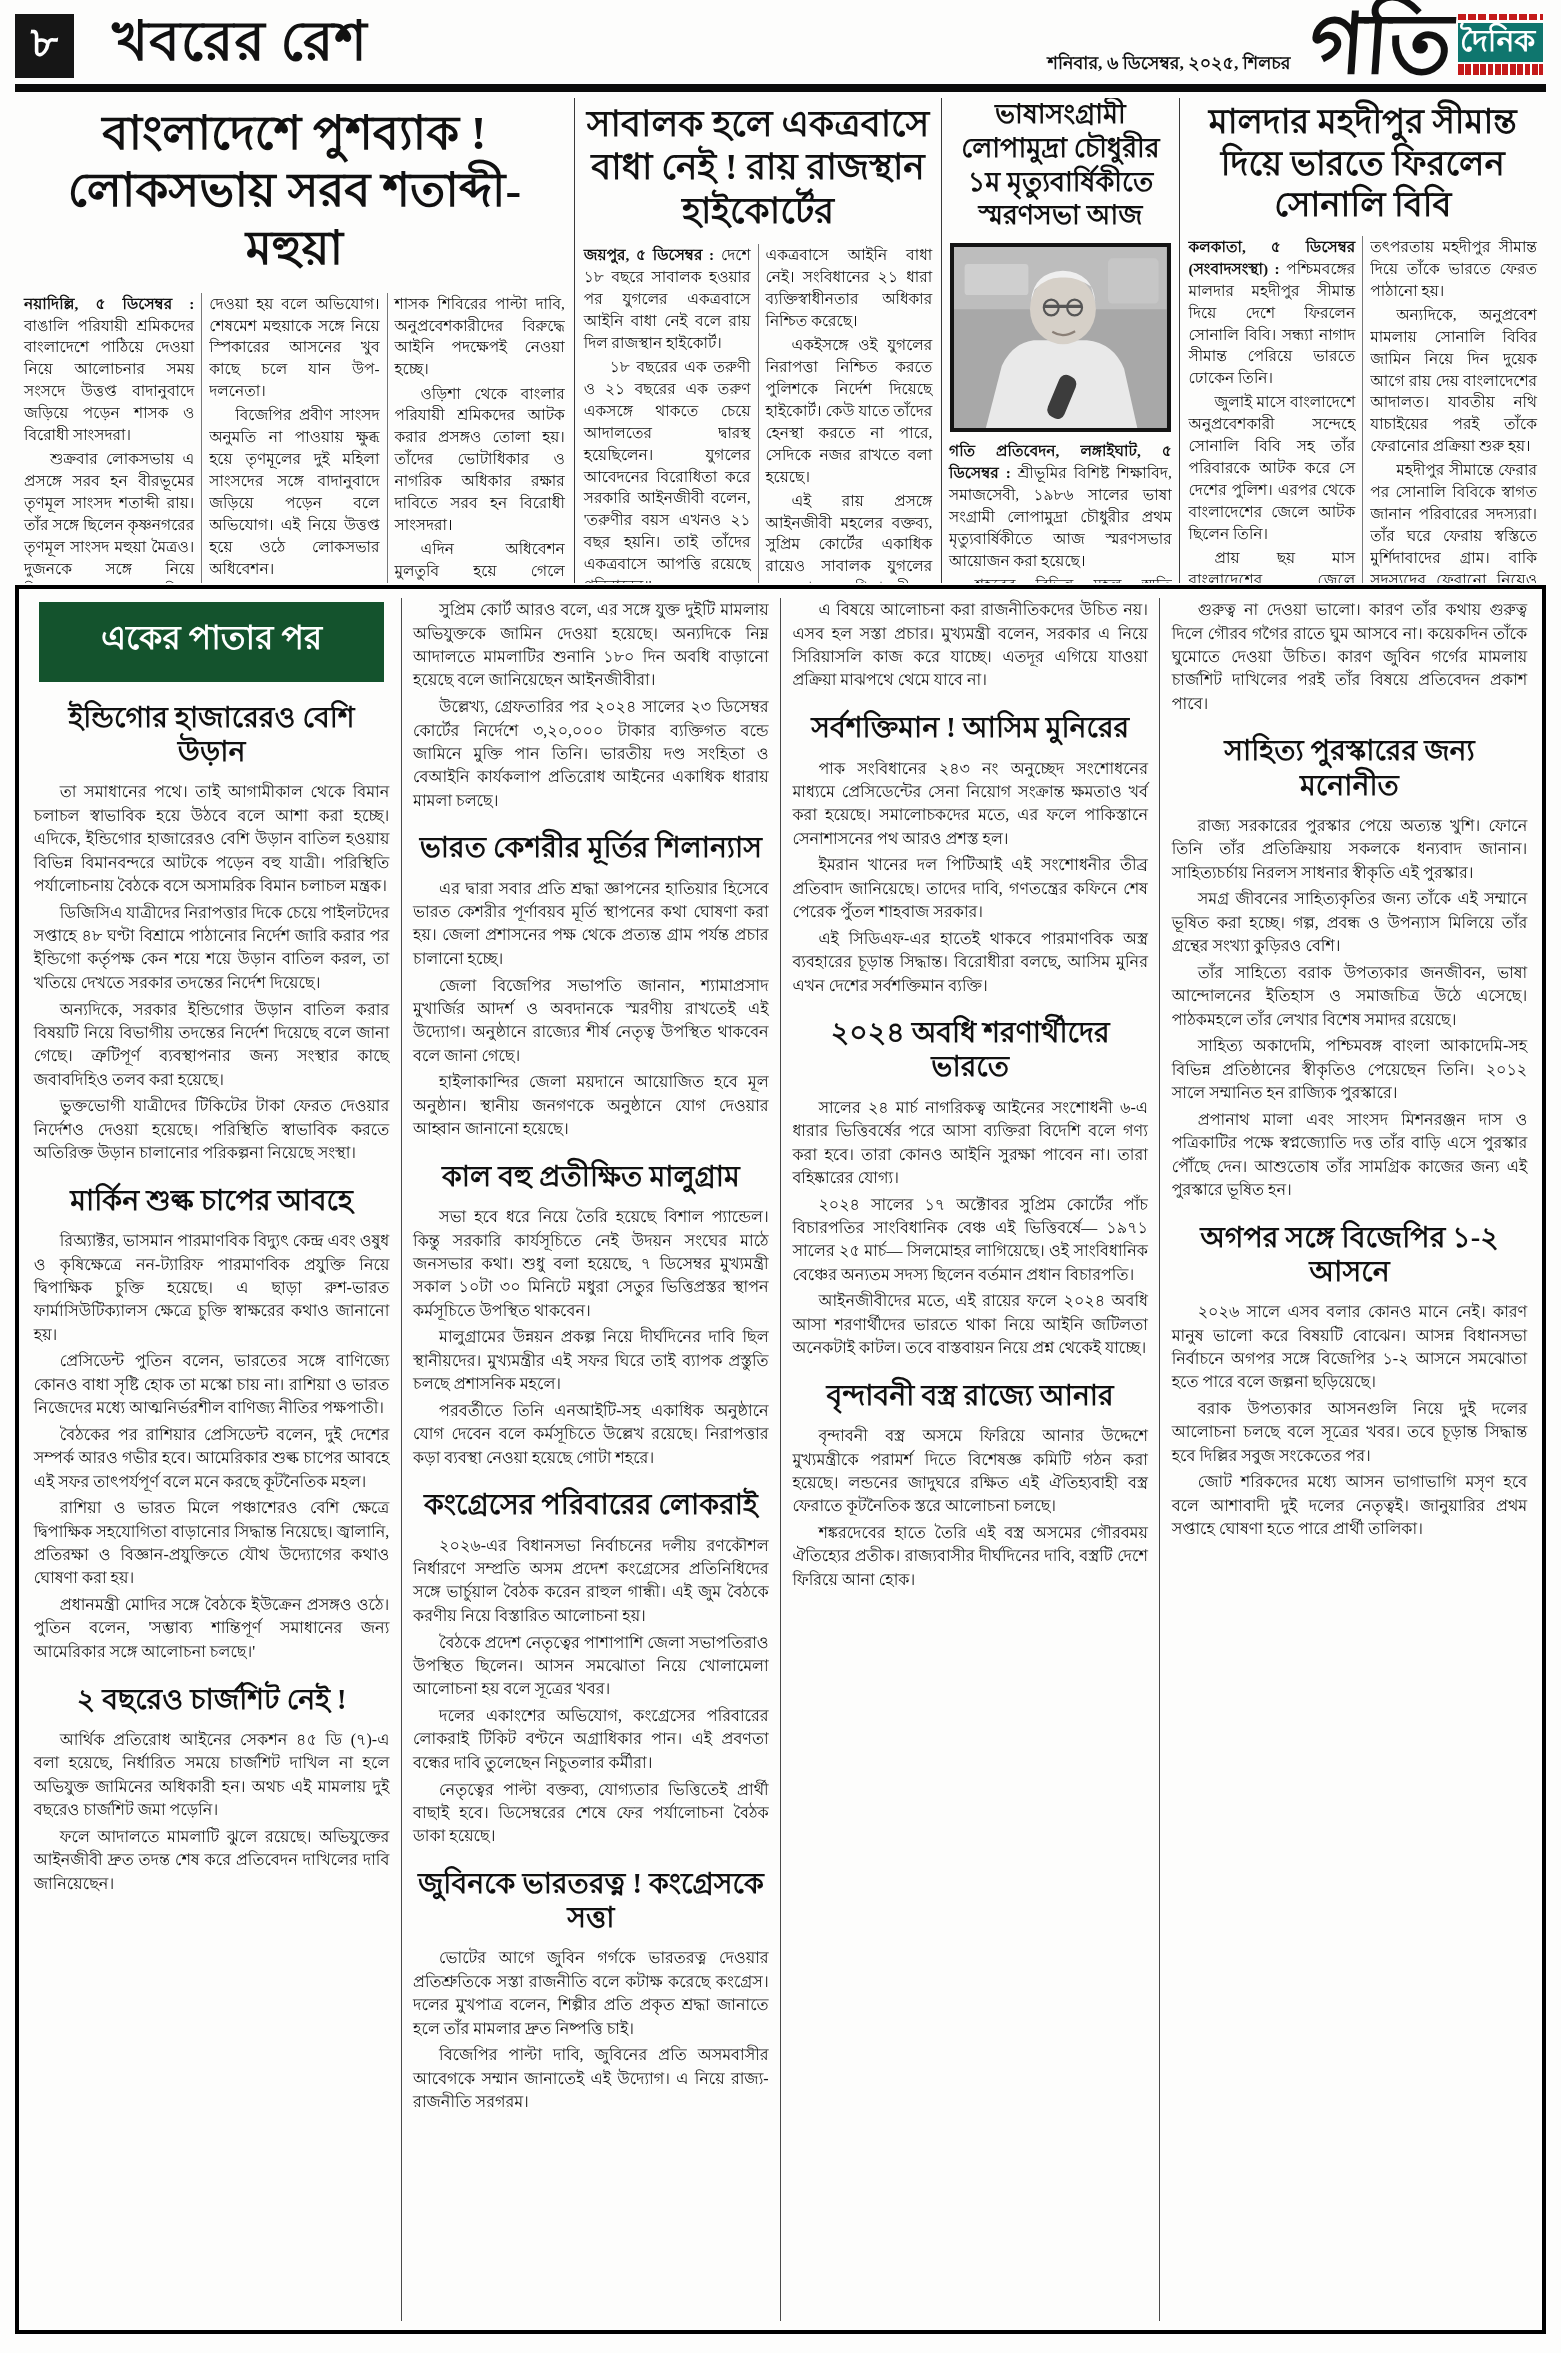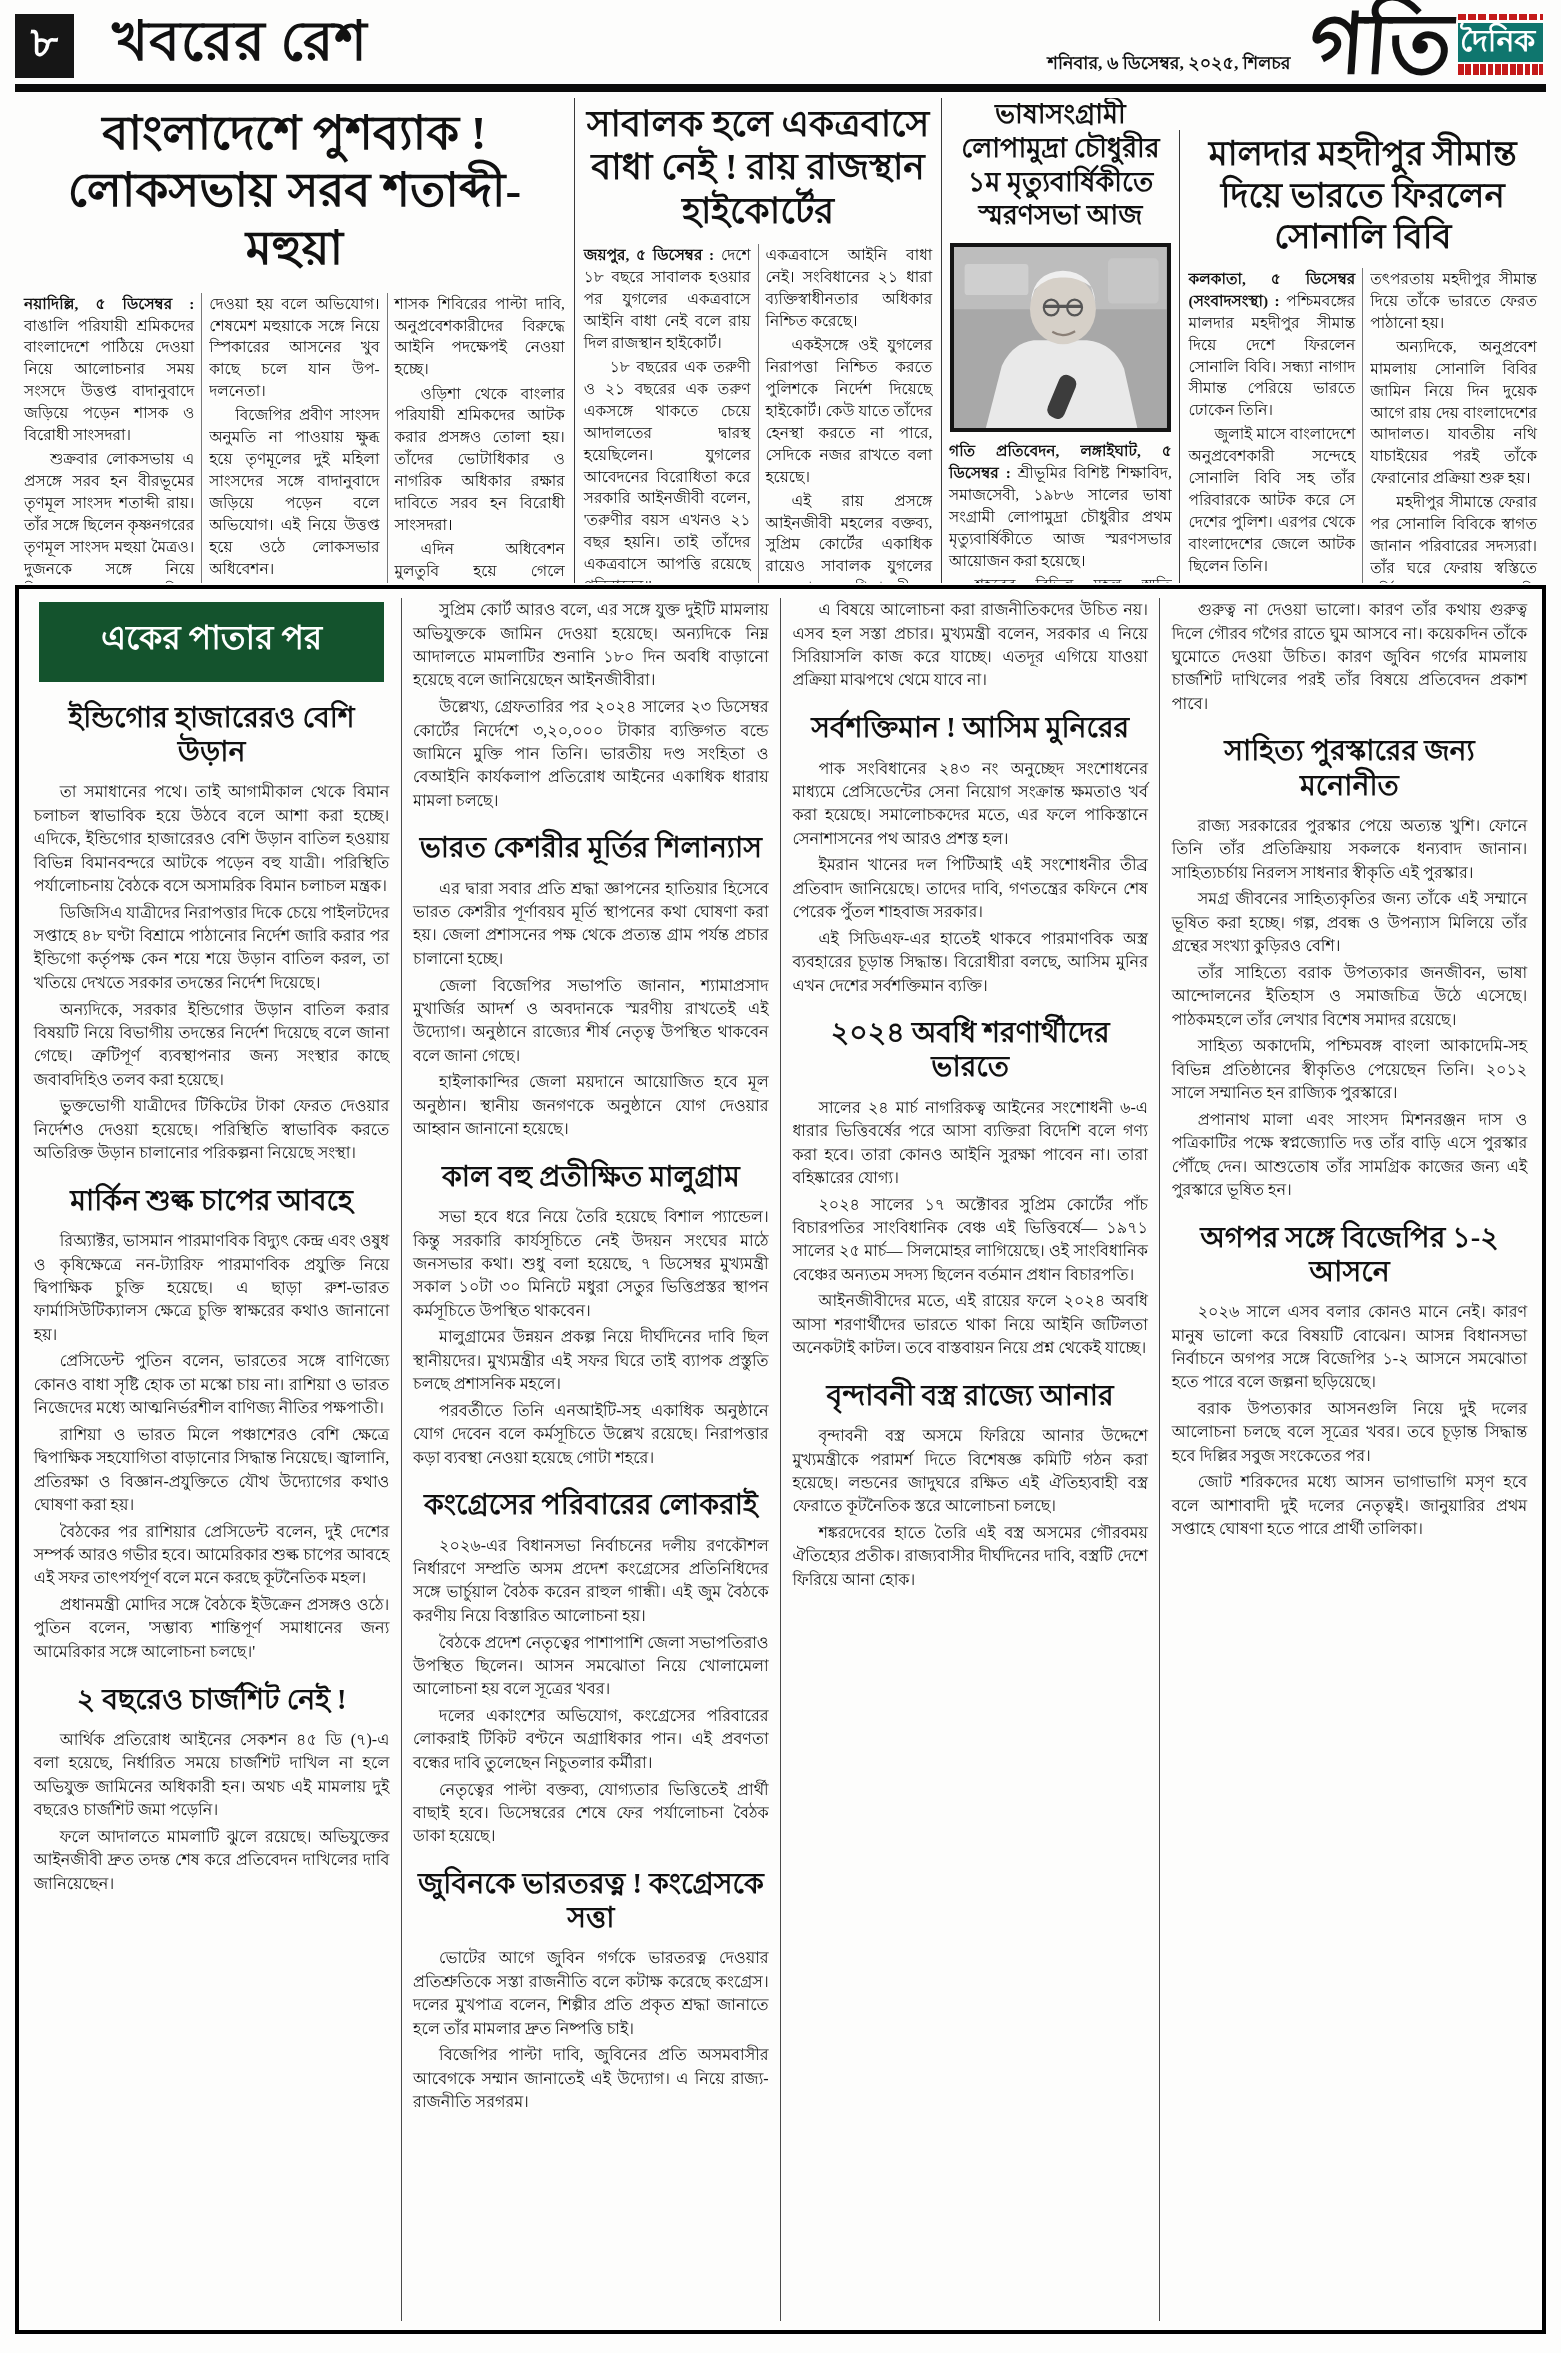--- a/index.html
+++ b/index.html
@@ -27,21 +27,21 @@
   .logo-badge b { background:#0f766e; color:#fff; text-align:left; font-size:30px; padding: 3.4px 2.3px 5.7px; line-height:1; }
   .logo-badge .tick2 { height: 11.4px; background: repeating-linear-gradient(90deg,#c41a1a 0 5.7px,#fff 5.7px 7.4px); margin-top:2.3px;}
   .mastrule { height: 8px; background:#0b0b0b; margin: 3.4px 0 5.7px; }
   
   .topband { display:flex; height: 485px; overflow:hidden; }
   .zone { padding: 3.4px 9px 0; overflow:hidden; }
   .zone + .zone { border-left: 0.6px solid #3a3a3a; }
   .zone-a { width: 36.5%; }
   .zone-b { width: 24%; }
   .zone-c { width: 15.5%; padding: 0 6.8px; }
-  .zone-d { width: 24%; margin-top: 32px; }
+  .zone-d { width: 24%; }
   .hl { text-align:center; font-weight:800; line-height:1.22; margin-bottom: 10.2px; }
   .hl-a { font-size: 47px; padding: 3.4px 11.4px 5.7px; }
   .hl-b { font-size: 36px; padding-top: 1.1px; }
   .hl-c { font-size: 27px; line-height:1.25; }
   .hl-d { font-size: 34px; }
   .cols3 { column-count: 3; column-gap: 15px; column-rule: 0.6px solid #777; }
   .cols2 { column-count: 2; column-gap: 15px; column-rule: 0.6px solid #777; }
   .para {
     font-size: 15.4px; line-height: 1.42; text-align: justify;
     text-indent: 26px; margin-bottom: 2.3px;
@@ -170,22 +170,22 @@
       </div>
       <div>
           <h3 class="subhead">ইন্ডিগোর হাজারেরও বেশি উড়ান</h3>
           <p class="para">তা সমাধানের পথে। তাই আগামীকাল থেকে বিমান চলাচল স্বাভাবিক হয়ে উঠবে বলে আশা করা হচ্ছে। এদিকে, ইন্ডিগোর হাজারেরও বেশি উড়ান বাতিল হওয়ায় বিভিন্ন বিমানবন্দরে আটকে পড়েন বহু যাত্রী। পরিস্থিতি পর্যালোচনায় বৈঠকে বসে অসামরিক বিমান চলাচল মন্ত্রক।</p>
           <p class="para">ডিজিসিএ যাত্রীদের নিরাপত্তার দিকে চেয়ে পাইলটদের সপ্তাহে ৪৮ ঘণ্টা বিশ্রামে পাঠানোর নির্দেশ জারি করার পর ইন্ডিগো কর্তৃপক্ষ কেন শয়ে শয়ে উড়ান বাতিল করল, তা খতিয়ে দেখতে সরকার তদন্তের নির্দেশ দিয়েছে।</p>
           <p class="para">অন্যদিকে, সরকার ইন্ডিগোর উড়ান বাতিল করার বিষয়টি নিয়ে বিভাগীয় তদন্তের নির্দেশ দিয়েছে বলে জানা গেছে। ত্রুটিপূর্ণ ব্যবস্থাপনার জন্য সংস্থার কাছে জবাবদিহিও তলব করা হয়েছে।</p>
           <p class="para">ভুক্তভোগী যাত্রীদের টিকিটের টাকা ফেরত দেওয়ার নির্দেশও দেওয়া হয়েছে। পরিস্থিতি স্বাভাবিক করতে অতিরিক্ত উড়ান চালানোর পরিকল্পনা নিয়েছে সংস্থা।</p>
           <h3 class="subhead">মার্কিন শুল্ক চাপের আবহে</h3>
           <p class="para">রিঅ্যাক্টর, ভাসমান পারমাণবিক বিদ্যুৎ কেন্দ্র এবং ওষুধ ও কৃষিক্ষেত্রে নন-ট্যারিফ পারমাণবিক প্রযুক্তি নিয়ে দ্বিপাক্ষিক চুক্তি হয়েছে। এ ছাড়া রুশ-ভারত ফার্মাসিউটিক্যালস ক্ষেত্রে চুক্তি স্বাক্ষরের কথাও জানানো হয়।</p>
           <p class="para">প্রেসিডেন্ট পুতিন বলেন, ভারতের সঙ্গে বাণিজ্যে কোনও বাধা সৃষ্টি হোক তা মস্কো চায় না। রাশিয়া ও ভারত নিজেদের মধ্যে আত্মনির্ভরশীল বাণিজ্য নীতির পক্ষপাতী।</p>
+          <p class="para">বৈঠকের পর রাশিয়ার প্রেসিডেন্ট বলেন, দুই দেশের সম্পর্ক আরও গভীর হবে। আমেরিকার শুল্ক চাপের আবহে এই সফর তাৎপর্যপূর্ণ বলে মনে করছে কূটনৈতিক মহল।</p>
           <p class="para">রাশিয়া ও ভারত মিলে পঞ্চাশেরও বেশি ক্ষেত্রে দ্বিপাক্ষিক সহযোগিতা বাড়ানোর সিদ্ধান্ত নিয়েছে। জ্বালানি, প্রতিরক্ষা ও বিজ্ঞান-প্রযুক্তিতে যৌথ উদ্যোগের কথাও ঘোষণা করা হয়।</p>
-          <p class="para">বৈঠকের পর রাশিয়ার প্রেসিডেন্ট বলেন, দুই দেশের সম্পর্ক আরও গভীর হবে। আমেরিকার শুল্ক চাপের আবহে এই সফর তাৎপর্যপূর্ণ বলে মনে করছে কূটনৈতিক মহল।</p>
           <p class="para">প্রধানমন্ত্রী মোদির সঙ্গে বৈঠকে ইউক্রেন প্রসঙ্গও ওঠে। পুতিন বলেন, 'সম্ভাব্য শান্তিপূর্ণ সমাধানের জন্য আমেরিকার সঙ্গে আলোচনা চলছে।'</p>
           <h3 class="subhead">২ বছরেও চার্জশিট নেই !</h3>
           <p class="para">আর্থিক প্রতিরোধ আইনের সেকশন ৪৫ ডি (৭)-এ বলা হয়েছে, নির্ধারিত সময়ে চার্জশিট দাখিল না হলে অভিযুক্ত জামিনের অধিকারী হন। অথচ এই মামলায় দুই বছরেও চার্জশিট জমা পড়েনি।</p>
           <p class="para">ফলে আদালতে মামলাটি ঝুলে রয়েছে। অভিযুক্তের আইনজীবী দ্রুত তদন্ত শেষ করে প্রতিবেদন দাখিলের দাবি জানিয়েছেন।</p>
         </div>
     </div>
     <div class="ccol">
       <div>
           <p class="para">সুপ্রিম কোর্ট আরও বলে, এর সঙ্গে যুক্ত দুইটি মামলায় অভিযুক্তকে জামিন দেওয়া হয়েছে। অন্যদিকে নিম্ন আদালতে মামলাটির শুনানি ১৮০ দিন অবধি বাড়ানো হয়েছে বলে জানিয়েছেন আইনজীবীরা।</p>
           <p class="para">উল্লেখ্য, গ্রেফতারির পর ২০২৪ সালের ২৩ ডিসেম্বর কোর্টের নির্দেশে ৩,২০,০০০ টাকার ব্যক্তিগত বন্ডে জামিনে মুক্তি পান তিনি। ভারতীয় দণ্ড সংহিতা ও বেআইনি কার্যকলাপ প্রতিরোধ আইনের একাধিক ধারায় মামলা চলছে।</p>

